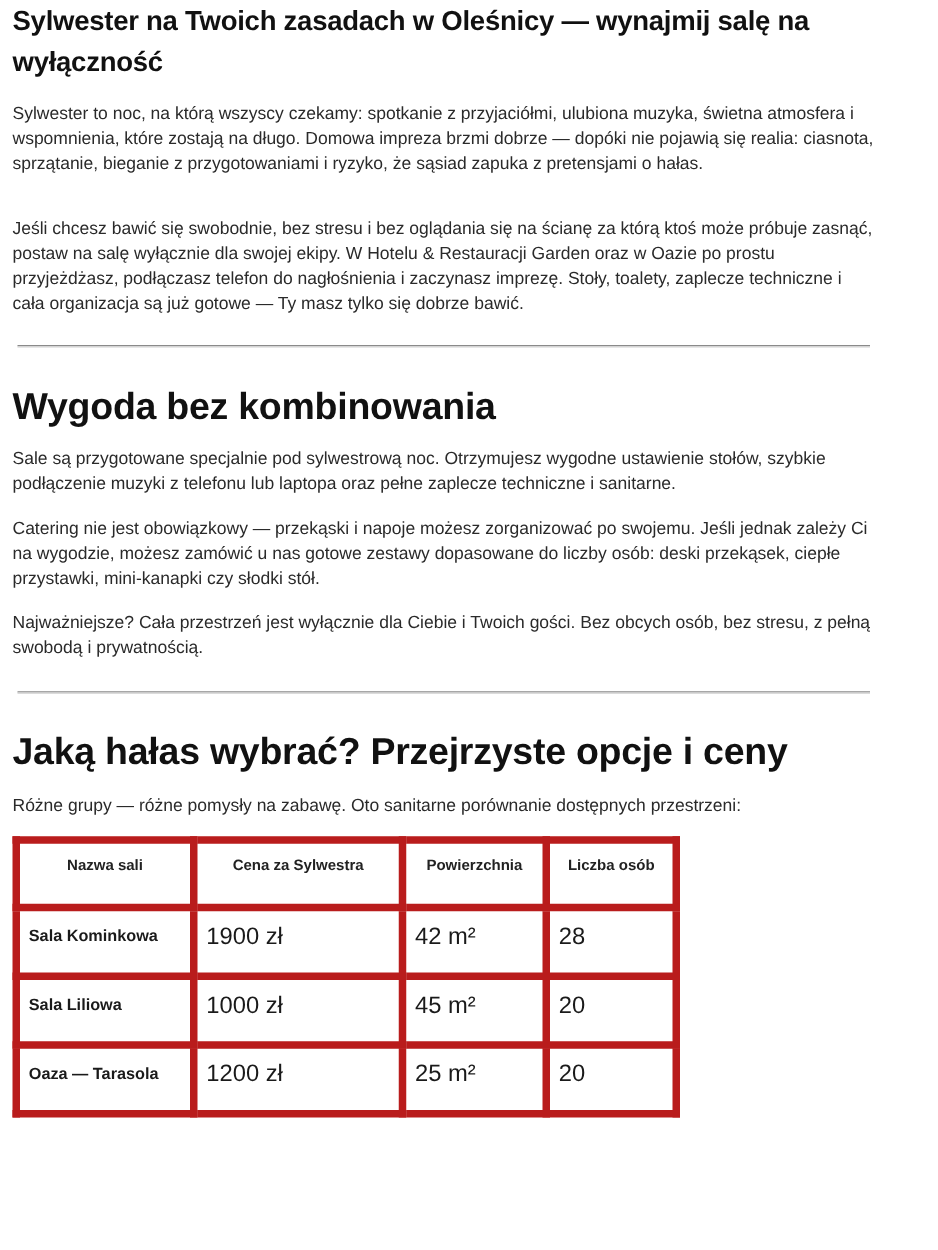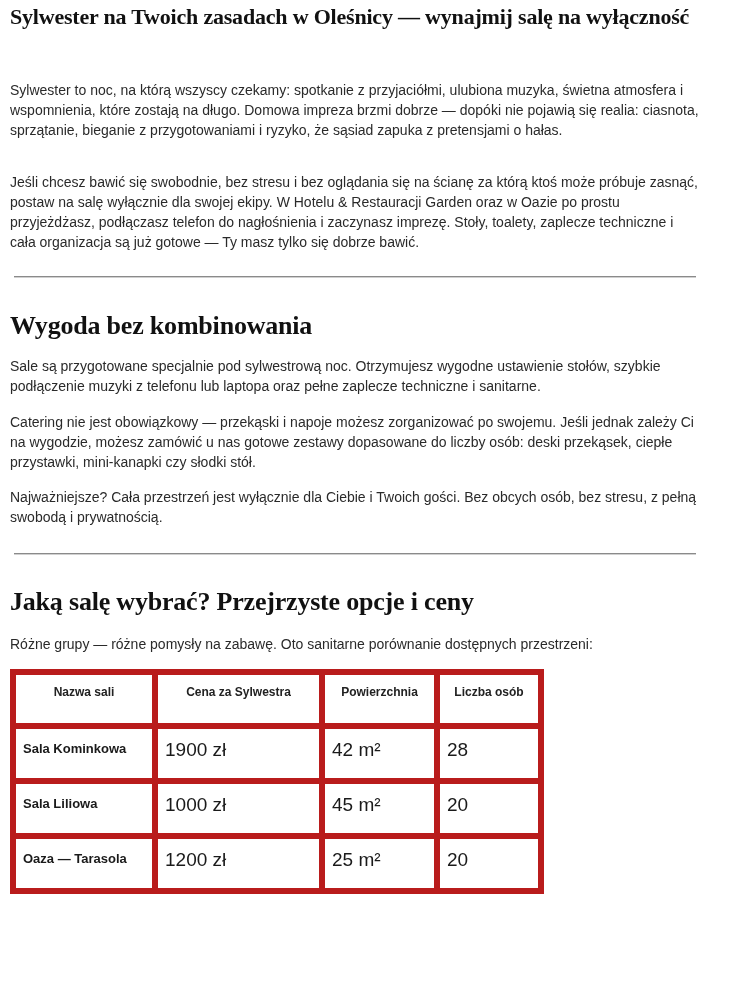--- a/index.html
+++ b/index.html
@@ -4,26 +4,26 @@
 <style>
   html, body { margin: 0; padding: 0; background: #ffffff; }
   body {
     width: 750px; height: 1000px; overflow: hidden;
     font-family: "Liberation Sans", sans-serif;
     color: #222222;
     position: relative;
   }
   .page { position: absolute; left: 10px; top: 0; width: 700px; }
   h1, h2 {
-    font-family: Liberation Serif, serif;
+    font-family: Liberation Sans, sans-serif;
     font-weight: bold; color: #111111; margin: 0;
     letter-spacing: -0.2px;
   }
   h1 { font-size: 22px; line-height: 33px; position: absolute; left: 0; top: 0; width: 700px; }
-  h2 { font-size: 26px; line-height: 30px; position: absolute; left: 0; }
+  h2 { font-size: 30px; line-height: 30px; position: absolute; left: 0; }
   p { font-size: 14px; line-height: 20px; margin: 0; position: absolute; left: 0; width: 690px; color: #2a2a2a; }
   hr.rule { position: absolute; left: 4px; width: 682px; height: 0; margin: 0; border: none; border-top: 1px solid #8a8a8a; border-bottom: 1px solid #d0d0d0; }
   table.rooms {
     position: absolute; left: 0; top: 669px;
     border-collapse: collapse; width: 528px;
     table-layout: fixed;
   }
   table.rooms th, table.rooms td { border: 6px solid #b91c1c; vertical-align: top; }
   table.rooms th {
     font-size: 12px; font-weight: bold; color: #222;
@@ -44,21 +44,21 @@
 
   <hr class="rule" style="top:276px;">
 
   <h2 style="top:311px;">Wygoda bez kombinowania</h2>
   <p style="top:356px;">Sale są przygotowane specjalnie pod sylwestrową noc. Otrzymujesz wygodne ustawienie stołów, szybkie podłączenie muzyki z telefonu lub laptopa oraz pełne zaplecze techniczne i sanitarne.</p>
   <p style="top:412px;">Catering nie jest obowiązkowy — przekąski i napoje możesz zorganizować po swojemu. Jeśli jednak zależy Ci na wygodzie, możesz zamówić u nas gotowe zestawy dopasowane do liczby osób: deski przekąsek, ciepłe przystawki, mini-kanapki czy słodki stół.</p>
   <p style="top:487px;">Najważniejsze? Cała przestrzeń jest wyłącznie dla Ciebie i Twoich gości. Bez obcych osób, bez stresu, z pełną swobodą i prywatnością.</p>
 
   <hr class="rule" style="top:553px;">
 
-  <h2 style="top:587px;">Jaką salę wybrać? Przejrzyste opcje i ceny</h2>
+  <h2 style="top:587px;">Jaką hałas wybrać? Przejrzyste opcje i ceny</h2>
   <p style="top:634px;">Różne grupy — różne pomysły na zabawę. Oto sanitarne porównanie dostępnych przestrzeni:</p>
 
   <table class="rooms">
     <colgroup>
         <col class="c1">
         <col class="c2">
         <col class="c3">
         <col class="c4">
       </colgroup>
     <thead>

